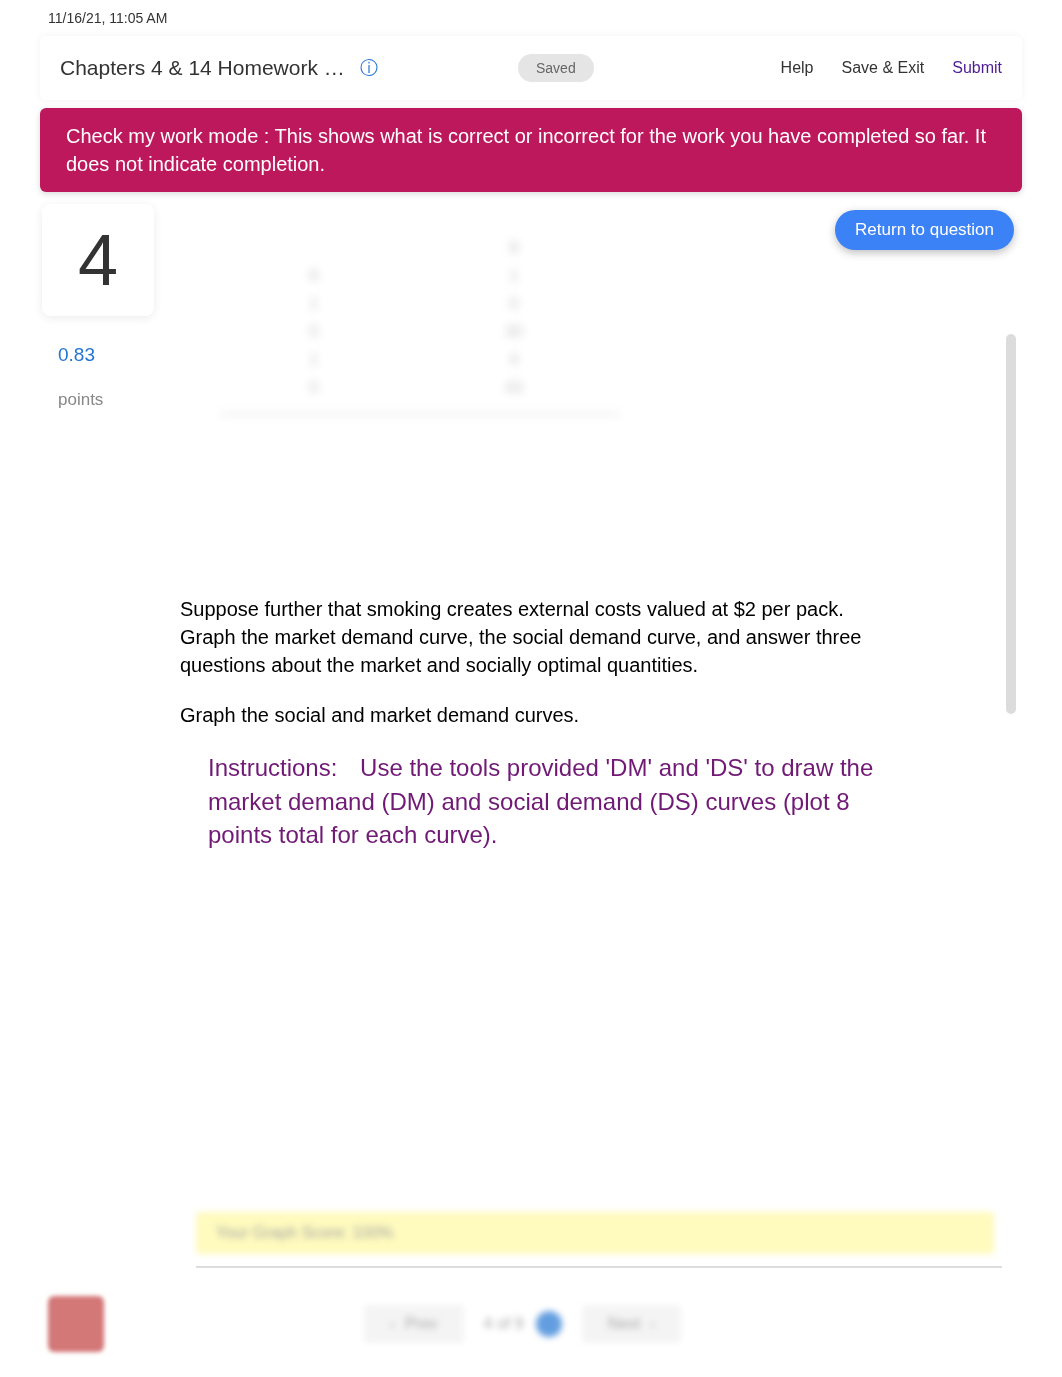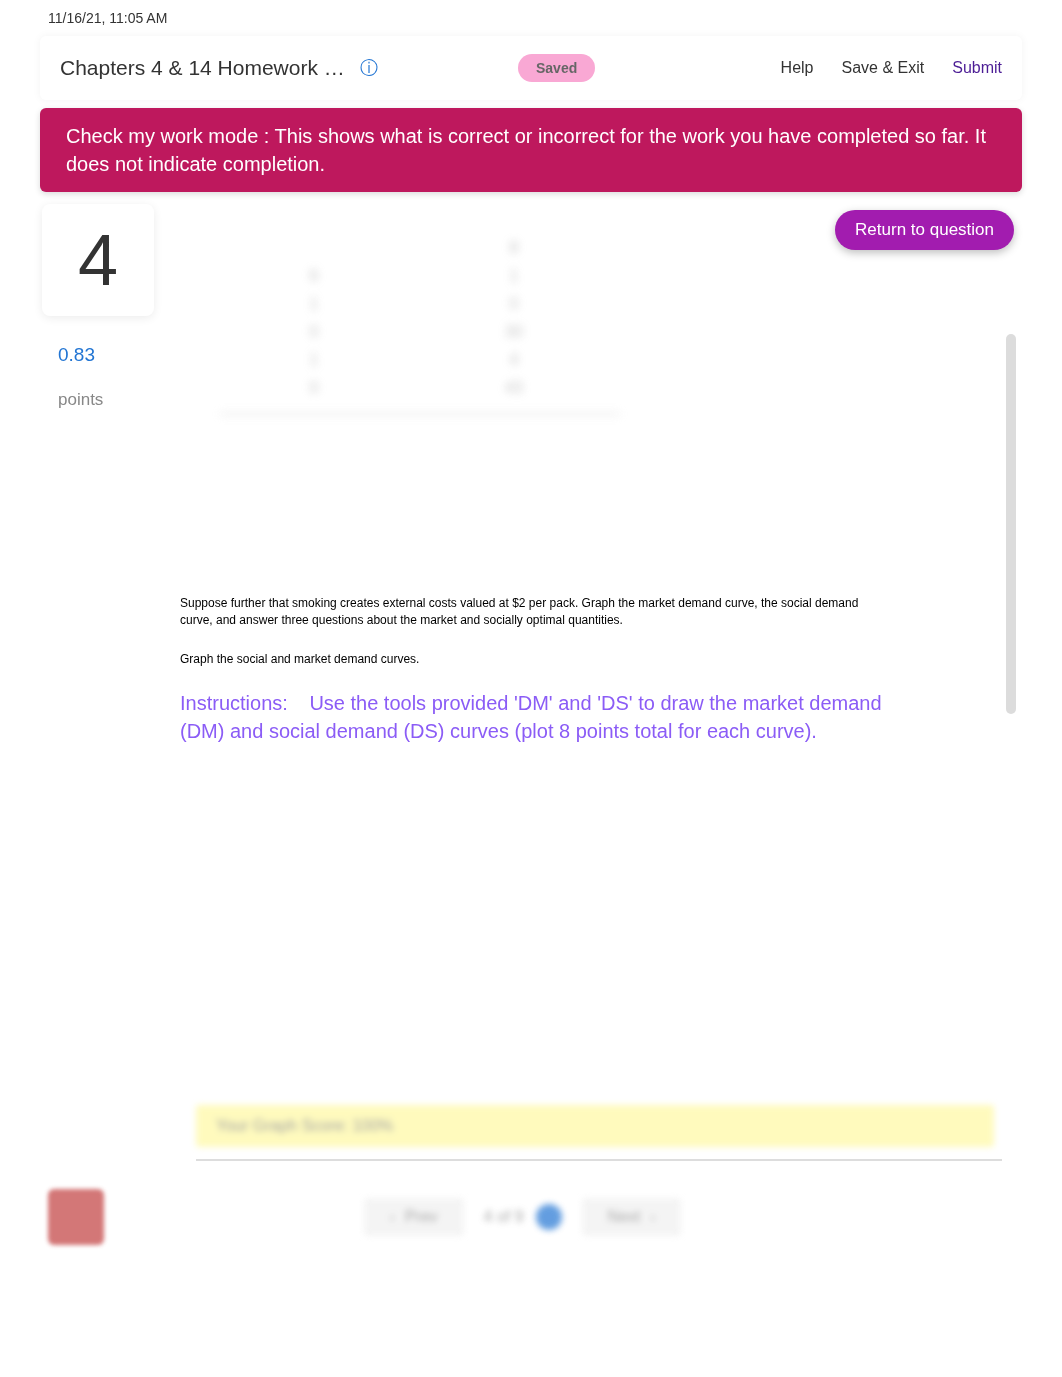--- a/index.html
+++ b/index.html
@@ -47,27 +47,26 @@
     }
     
     .info-icon {
       color: #2275d3;
       font-size: 18px;
       margin-left: 10px;
       cursor: pointer;
     }
     
     .saved-badge {
-      background: #f9a8d4;
+      background: #e5e5e5;
       color: #666;
       padding: 6px 18px;
       border-radius: 14px;
       font-size: 14px;
       margin-left: 140px;
-      font-weight: bold;
     }
     
     .top-actions {
       margin-left: auto;
       display: flex;
       gap: 28px;
       font-size: 16px;
     }
     
     .action-link {
@@ -140,21 +139,21 @@
     .main-content {
       flex: 1;
       padding: 0 20px;
       position: relative;
     }
     
     .return-btn {
       position: absolute;
       right: 8px;
       top: 6px;
-      background: #a21caf;
+      background: #3b82f6;
       color: #ffffff;
       padding: 10px 20px;
       border-radius: 22px;
       font-size: 17px;
       cursor: pointer;
       box-shadow: 0 3px 8px rgba(0,0,0,0.25);
       border: none;
     }
     
     .blurred-table {
@@ -182,30 +181,31 @@
       padding-top: 6px;
     }
     
     .problem-text {
       margin-top: 180px;
       padding: 0 10px 0 0;
       width: 720px;
     }
     
     .problem-para {
-      font-size: 12px;
+      font-size: 20px;
       line-height: 1.4;
       color: #000;
       margin-bottom: 22px;
     }
     
     .instructions-para {
-      font-size: 20px;
+      font-size: 24px;
       line-height: 1.4;
-      color: #8b5cf6;
+      color: #701a75;
+      margin-left: 28px;
     }
     
     .instructions-label {
       margin-right: 16px;
     }
     
     .score-bar {
       background: #fff9a8;
       padding: 12px 20px;
       margin-top: 360px;

